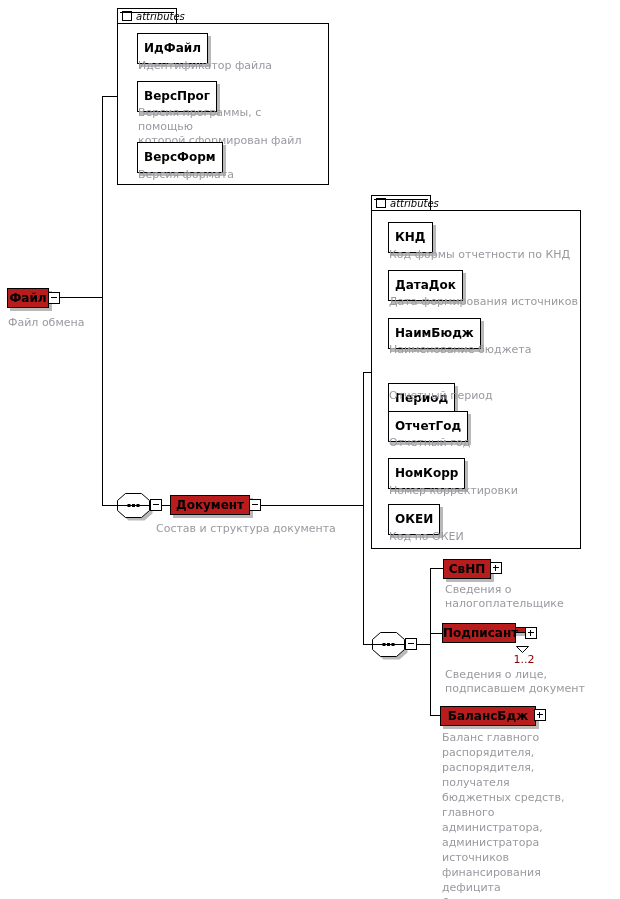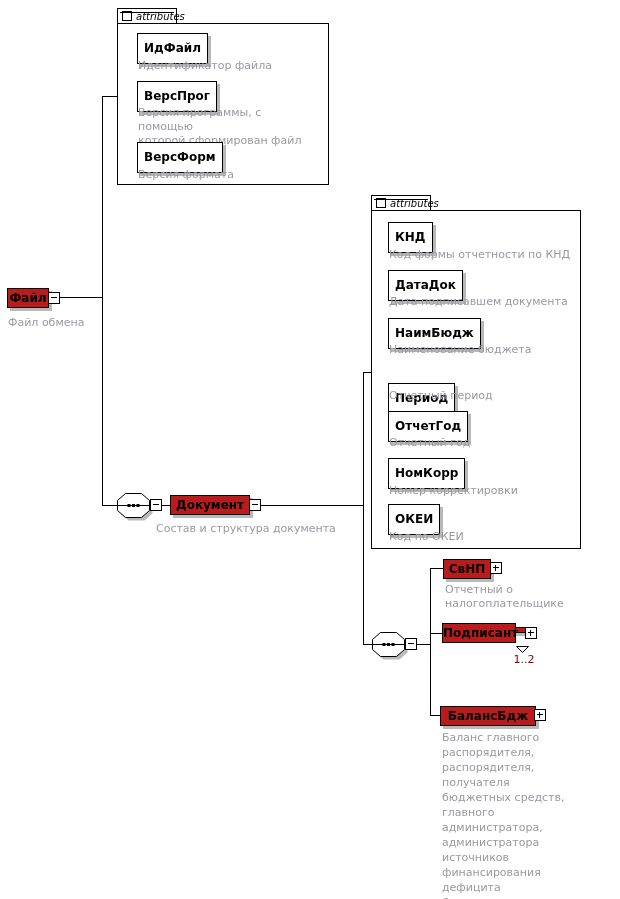--- a/index.html
+++ b/index.html
@@ -89,21 +89,21 @@
   <div class="tab" style="left:371px;top:195px;width:60px;">
     <span class="tg sm"></span>
     <span class="lbl">attributes</span>
   </div>
   <div class="panel" style="left:371px;top:210px;width:210px;height:339px;"></div>
 
   <div class="nbox" style="left:388px;top:222px;">КНД</div>
   <div class="ann" style="left:389px;top:248px;">Код формы отчетности по КНД</div>
 
   <div class="nbox" style="left:388px;top:270px;">ДатаДок</div>
-  <div class="ann" style="left:389px;top:295px;">Дата подписавшем документа</div>
+  <div class="ann" style="left:389px;top:295px;">Дата формирования источников</div>
 
   <div class="nbox" style="left:388px;top:318px;">НаимБюдж</div>
   <div class="ann" style="left:389px;top:343px;">Наименование бюджета</div>
 
   <div class="nbox" style="left:388px;top:363px;margin-top:20px;">Период</div>
   <div class="ann" style="left:389px;top:389px;">Отчетный период</div>
 
   <div class="nbox" style="left:388px;top:411px;">ОтчетГод</div>
   <div class="ann" style="left:389px;top:436px;">Отчетный год</div>
 
@@ -118,30 +118,32 @@
     <polygon points="8.5,0.5 24.5,0.5 32.5,7.5 32.5,17.5 24.5,24.5 8.5,24.5 0.5,17.5 0.5,7.5" fill="#fff" stroke="#000"></polygon>
     <line x1="1" y1="12.5" x2="32" y2="12.5" stroke="#000"></line>
     <rect x="10.5" y="11" width="3" height="3" fill="#000"></rect>
     <rect x="15" y="11" width="3" height="3" fill="#000"></rect>
     <rect x="19.5" y="11" width="3" height="3" fill="#000"></rect>
   </svg>
   <span class="tg" style="left:405px;top:638px;"></span>
 
   <div class="ebox" style="left:443px;top:559px;width:48px;">СвНП</div>
   <span class="tg plus" style="left:490px;top:562px;"></span>
-  <div class="ann" style="left:445px;top:583px;">Отчетный о
+  <div class="ann" style="left:445px;top:583px;">Сведения о
 налогоплательщике</div>
 
   <div class="ebox noshadow" style="left:446px;top:627px;width:84px;box-shadow:3px 3px 0 #b9b9b9;"></div>
   <div class="ebox noshadow" style="left:442px;top:623px;width:74px;">Подписант</div>
   <svg style="position:absolute;left:516px;top:646px;" width="14" height="9" viewBox="0 0 14 9">
     <path d="M0.5,0.5 L6.5,6.5 L12.5,0.5 Z" fill="#fff" stroke="#000"></path>
   </svg>
   <span class="tg plus" style="left:525px;top:627px;"></span>
   <div class="occ" style="left:511px;top:653px;width:26px;">1..2</div>
+  <div class="ann" style="left:445px;top:668px;">Сведения о лице,
+подписавшем документ</div>
 
   <div class="ebox" style="left:440px;top:706px;width:96px;">БалансБдж</div>
   <span class="tg plus" style="left:534px;top:709px;"></span>
   <div class="ann" style="left:442px;top:730px;width:160px;line-height:15px;">Баланс главного
 распорядителя,
 распорядителя, получателя
 бюджетных средств, главного
 администратора,
 администратора источников
 финансирования дефицита

